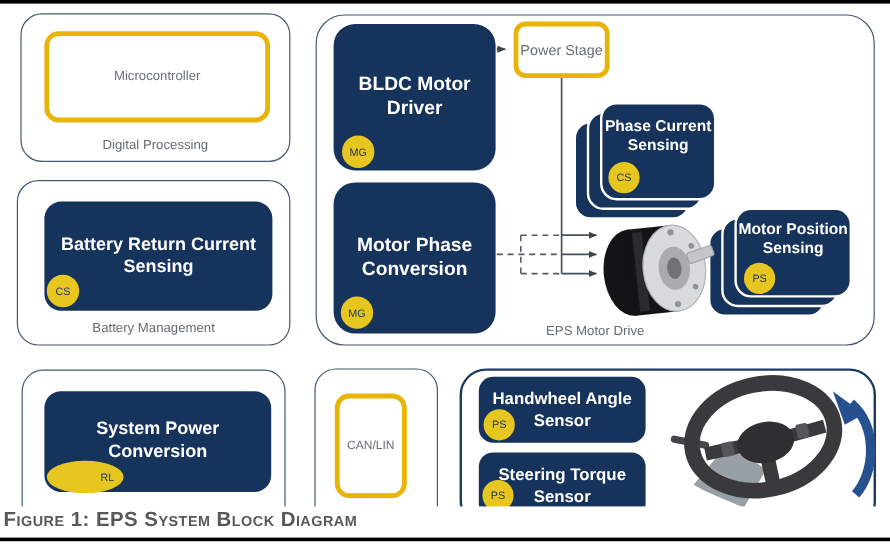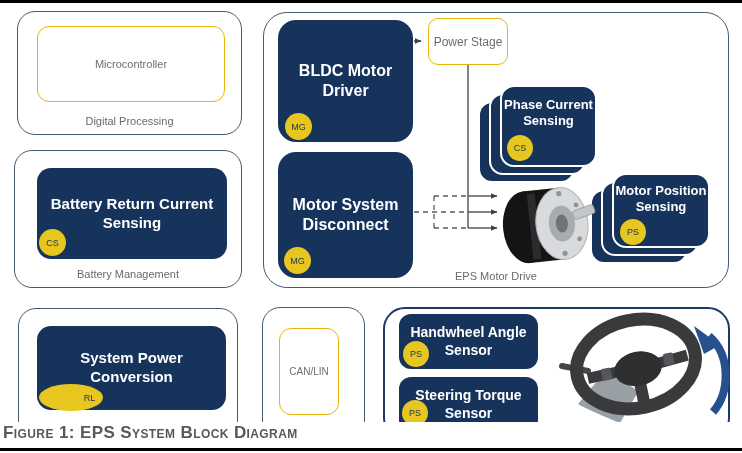--- a/index.html
+++ b/index.html
@@ -16,21 +16,21 @@
   .grouplabel{
     position:absolute;left:0;right:0;bottom:7px;text-align:center;
     font-size:11px;color:#666b70;
   }
   .navybox{
     position:absolute;background:#16335b;border-radius:14px;color:#ffffff;font-weight:bold;
     display:flex;align-items:center;justify-content:center;text-align:center;
     box-sizing:border-box;line-height:1.25;z-index:3;
   }
   .plainbox{
-    position:absolute;background:#fff;border:1px solid #eab308;border-radius:12px;
+    position:absolute;background:#fff;border:4px solid #eab308;border-radius:12px;
     display:flex;align-items:center;justify-content:center;text-align:center;
     color:#6a6e73;box-sizing:border-box;z-index:3;
   }
   .badge{
     position:absolute;width:27px;height:27px;border-radius:50%;background:#e8c620;
     color:#16335b;font-size:9px;font-weight:normal;display:flex;align-items:center;
     justify-content:center;z-index:6;
   }
   .card{border:2px solid #fff;}
   .stackback{position:absolute;background:#16335b;border:2px solid #fff;border-radius:14px;box-sizing:border-box;}
@@ -67,21 +67,21 @@
   <div class="container" style="left:263px;top:12px;width:466px;height:276px;border-radius:24px;">
     <div class="grouplabel" style="bottom:5px;">EPS Motor Drive</div>
   </div>
 
   <div class="navybox" style="left:278px;top:20px;width:135px;height:122px;font-size:16px;padding:0 14px;border-radius:18px;">
     <span>BLDC Motor Driver</span>
   </div>
   <div class="badge" style="left:285px;top:113px;">MG</div>
 
   <div class="navybox" style="left:278px;top:152px;width:135px;height:126px;font-size:16px;padding:0 10px;border-radius:18px;">
-    <span>Motor System Disconnect</span>
+    <span>Motor Phase Conversion</span>
   </div>
   <div class="badge" style="left:284px;top:247px;">MG</div>
 
   <div class="plainbox" style="left:428px;top:18px;width:80px;height:47px;font-size:12px;border-radius:10px;">
     <span>Power Stage</span>
   </div>
 
   <div>
     <div class="stackback" style="left:478px;top:101px;width:97px;height:82px;z-index:3;"></div>
     <div class="stackback" style="left:489px;top:93px;width:97px;height:82px;z-index:3;"></div>

